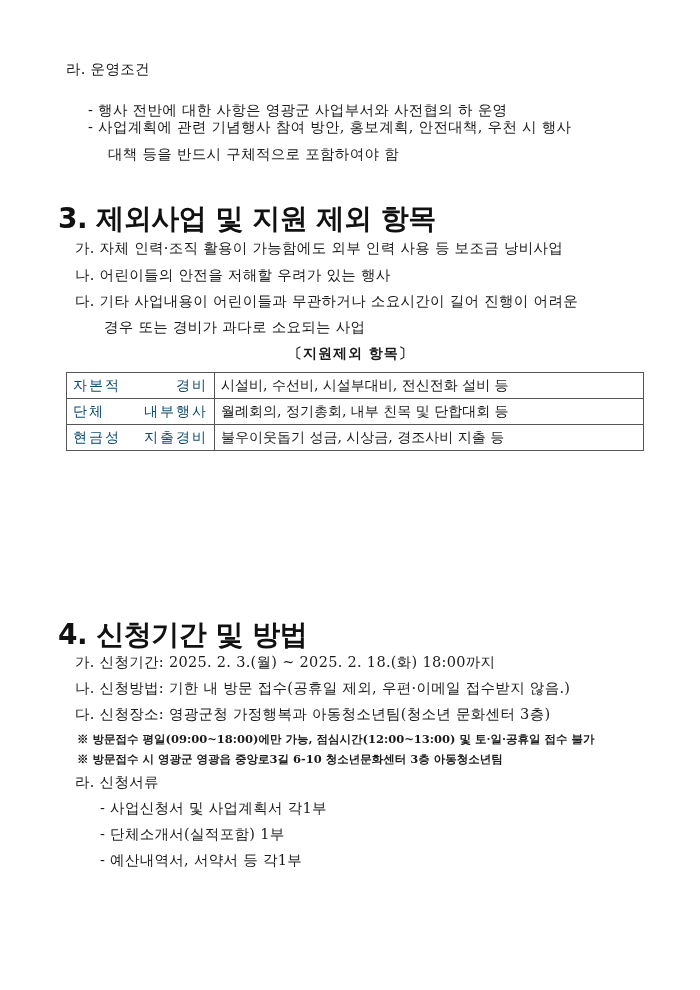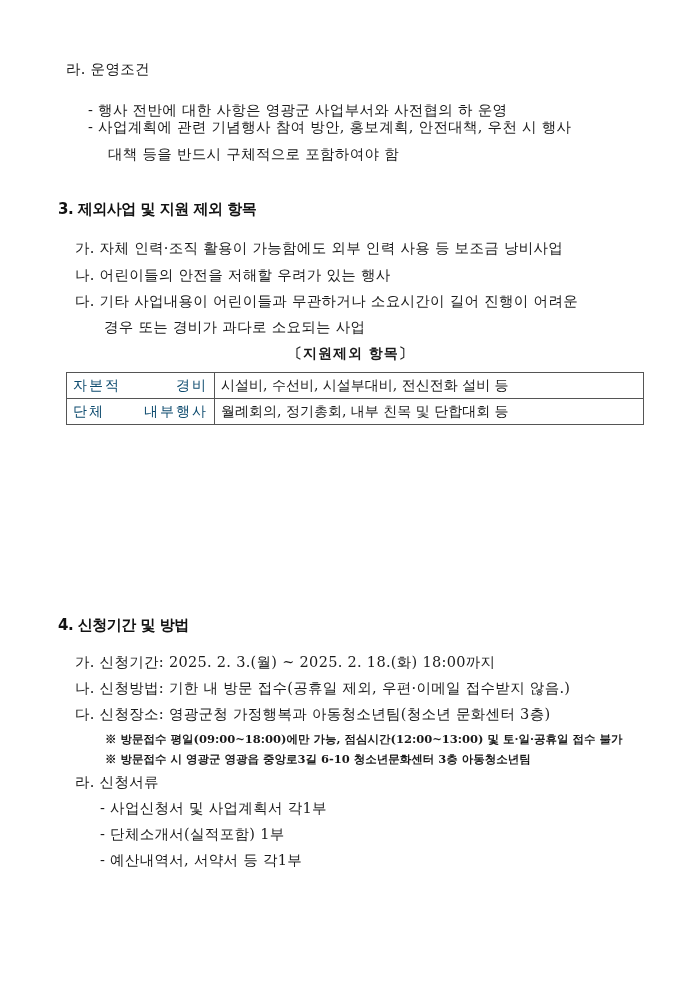--- a/index.html
+++ b/index.html
@@ -1,21 +1,21 @@
 <!DOCTYPE html>
 <html><head>
 <meta charset="utf-8">
 <style>
   html, body { margin: 0; padding: 0; background: #ffffff; }
   body { width: 700px; height: 990px; position: relative; overflow: hidden;
          font-family: "DejaVu Serif", "Liberation Serif", serif; color: #1a1a1a; }
   .line { position: absolute; white-space: nowrap; font-size: 14.5px; letter-spacing: 0.3px; }
   .h2 { position: absolute; font-family: "DejaVu Sans", "Liberation Sans", sans-serif;
-        font-weight: bold; font-size: 15px; letter-spacing: -0.5px; color: #111; }
-  .note { position: absolute; white-space: nowrap; font-size: 11.5px; font-weight: bold; letter-spacing: 0px; margin-left: 28px; }
+        font-weight: bold; font-size: 28px; letter-spacing: -0.5px; color: #111; }
+  .note { position: absolute; white-space: nowrap; font-size: 11.5px; font-weight: bold; letter-spacing: 0px; }
   .caption { position: absolute; font-weight: bold; font-size: 14px; letter-spacing: 1px; }
   table.ex { position: absolute; left: 66px; top: 372px; width: 578px; border-collapse: collapse;
              font-size: 14px; }
   table.ex td, table.ex th { border: 1px solid #555; padding: 0 6px; height: 25px; white-space: nowrap; }
   table.ex th { font-weight: bold; text-align: center; height: 24px; }
   table.ex td.cat { width: 135px; text-align: justify; text-align-last: justify; letter-spacing: 2px; color: #0c4a6e; }
   table.ex td.desc { text-align: left; }
   table.ex tr.tall td { height: 44px; line-height: 19px; }
 </style>
 </head>
@@ -36,20 +36,24 @@
 <table class="ex">
   <tbody>
   <tr>
     <td class="cat">자본적 경비</td>
     <td class="desc">시설비, 수선비, 시설부대비, 전신전화 설비 등</td>
   </tr>
   <tr>
     <td class="cat">단체 내부행사</td>
     <td class="desc">월례회의, 정기총회, 내부 친목 및 단합대회 등</td>
   </tr>
+  <tr>
+    <td class="cat">현금성 지출경비</td>
+    <td class="desc">불우이웃돕기 성금, 시상금, 경조사비 지출 등</td>
+  </tr>
 </tbody>
   </table>
 
 <div class="h2" style="left:58px; top:616px;">4. 신청기간 및 방법</div>
 <div class="line" style="left:75px; top:653px;">가. 신청기간: 2025. 2. 3.(월) ~ 2025. 2. 18.(화) 18:00까지</div>
 <div class="line" style="left:75px; top:679px;">나. 신청방법: 기한 내 방문 접수(공휴일 제외, 우편·이메일 접수받지 않음.)</div>
 <div class="line" style="left:75px; top:705px;">다. 신청장소: 영광군청 가정행복과 아동청소년팀(청소년 문화센터 3층)</div>
 <div class="note" style="left:77px; top:732px;">※ 방문접수 평일(09:00~18:00)에만 가능, 점심시간(12:00~13:00) 및 토·일·공휴일 접수 불가</div>
 <div class="note" style="left:77px; top:752px;">※ 방문접수 시  영광군 영광읍 중앙로3길 6-10 청소년문화센터 3층 아동청소년팀</div>
 <div class="line" style="left:75px; top:773px;">라. 신청서류</div>

